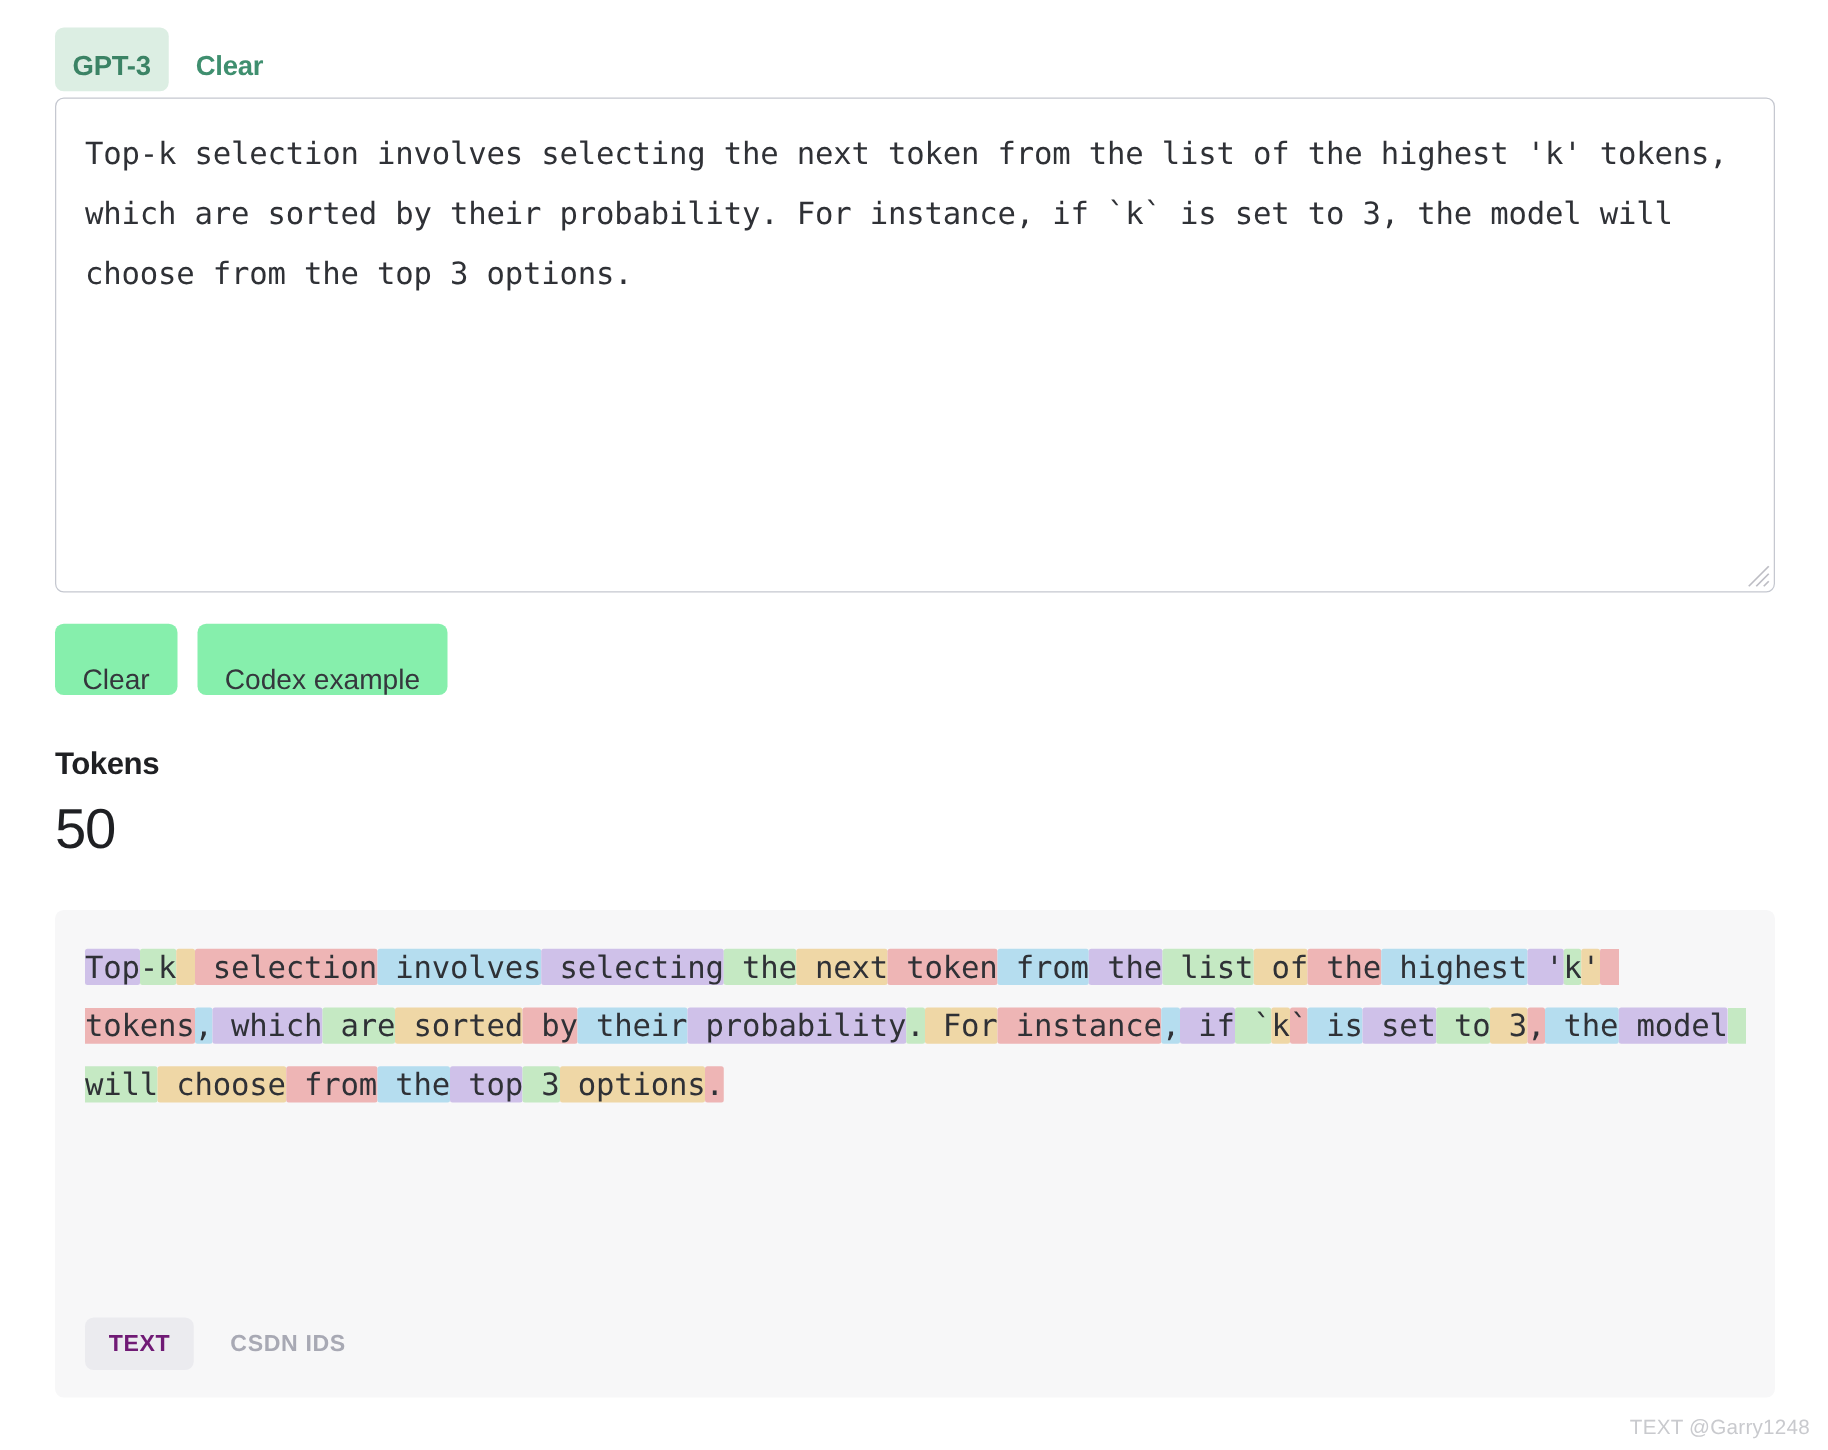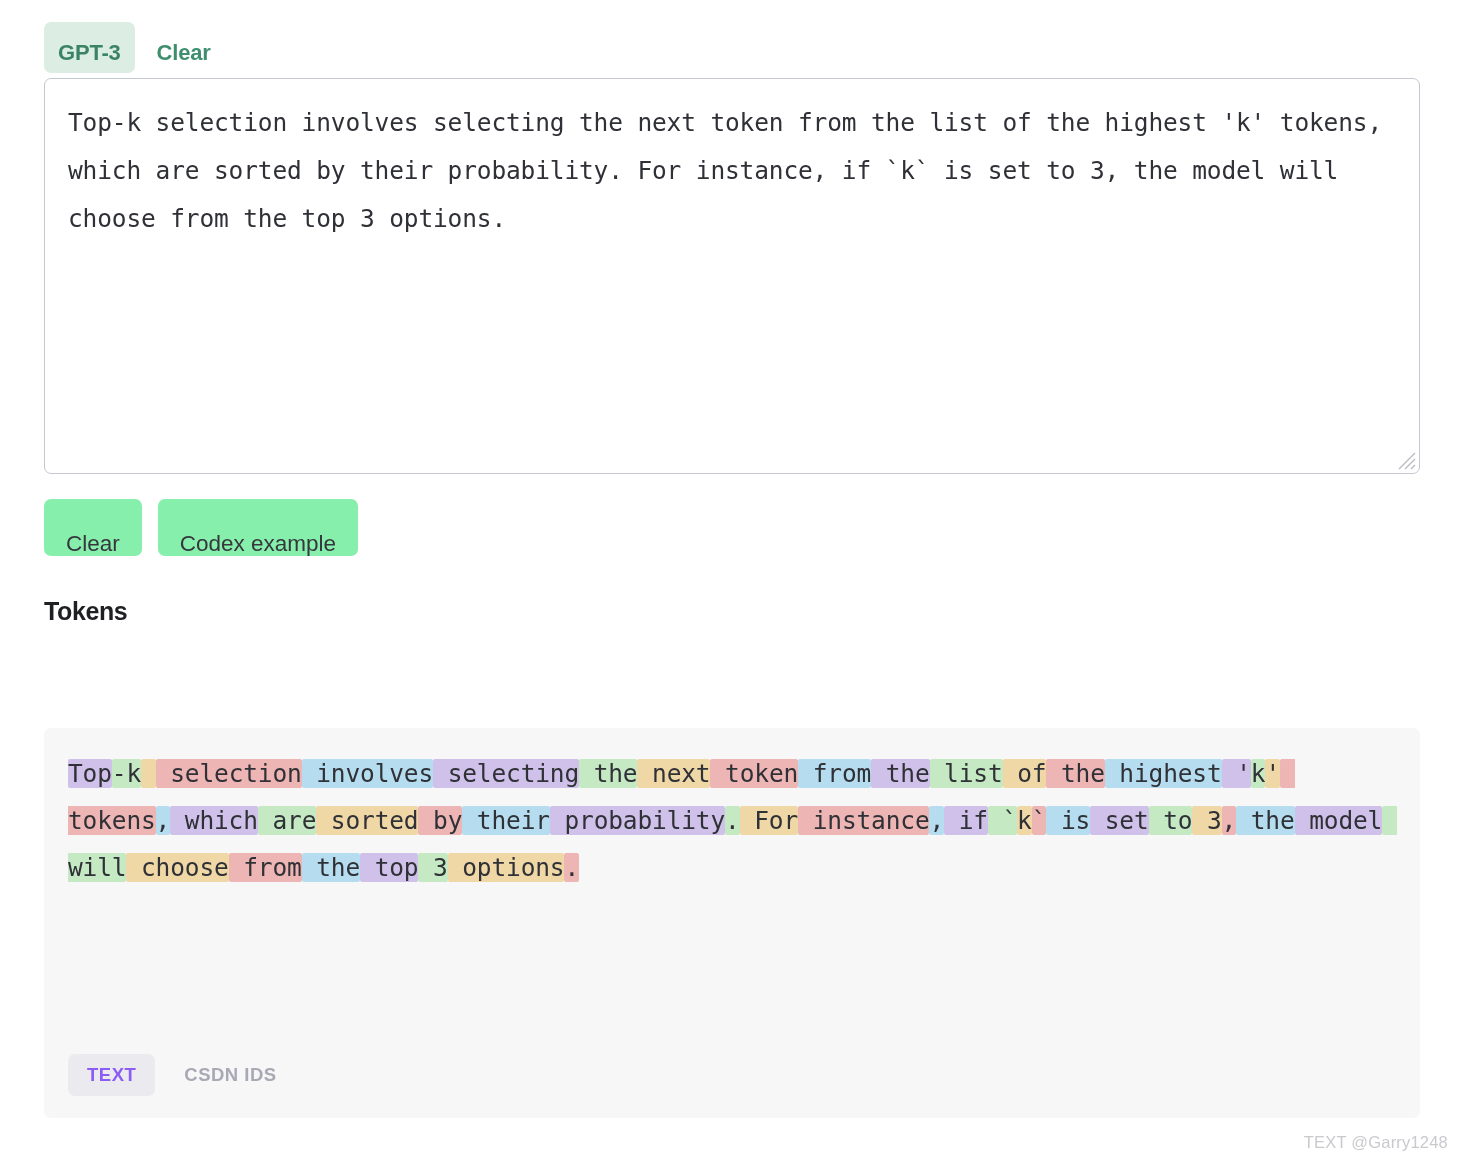--- a/index.html
+++ b/index.html
@@ -168,21 +168,21 @@
     letter-spacing: 0.5px;
     padding: 11px 19px;
     border-radius: 7px;
     color: #a8a9b4;
     cursor: pointer;
     line-height: 1.1;
     white-space: nowrap;
   }
   .tok-tab.active {
     background: #ebebef;
-    color: #8b5cf6;
+    color: #701a75;
   }
 
   
   .watermark {
     position: absolute;
     right: 14px;
     bottom: 8px;
     font-size: 16.5px;
     color: #c9cace;
     font-family: "Liberation Sans", sans-serif;
@@ -211,20 +211,21 @@
   </div>
 
   <div class="actions">
     <button class="btn">Clear</button>
     <button class="btn">Codex example</button>
   </div>
 
   <div class="stats">
     <div class="stat">
       <div class="stat-label">Tokens</div>
+      <div class="stat-value">50</div>
     </div>
   </div>
 
   <div class="tok-panel">
     <div class="tok-text" id="tok-text"><span class="tok" style="background: rgb(207, 193, 233);">Top</span><span class="tok" style="background: rgb(197, 233, 195);">-k</span><span class="tok" style="background: rgb(239, 215, 166);"> </span><span class="tok" style="background: rgb(238, 181, 181);"> selection</span><span class="tok" style="background: rgb(181, 221, 239);"> involves</span><span class="tok" style="background: rgb(207, 193, 233);"> selecting</span><span class="tok" style="background: rgb(197, 233, 195);"> the</span><span class="tok" style="background: rgb(239, 215, 166);"> next</span><span class="tok" style="background: rgb(238, 181, 181);"> token</span><span class="tok" style="background: rgb(181, 221, 239);"> from</span><span class="tok" style="background: rgb(207, 193, 233);"> the</span><span class="tok" style="background: rgb(197, 233, 195);"> list</span><span class="tok" style="background: rgb(239, 215, 166);"> of</span><span class="tok" style="background: rgb(238, 181, 181);"> the</span><span class="tok" style="background: rgb(181, 221, 239);"> highest</span><span class="tok" style="background: rgb(207, 193, 233);"> '</span><span class="tok" style="background: rgb(197, 233, 195);">k</span><span class="tok" style="background: rgb(239, 215, 166);">'</span><span class="tok" style="background: rgb(238, 181, 181);"> tokens</span><span class="tok" style="background: rgb(181, 221, 239);">,</span><span class="tok" style="background: rgb(207, 193, 233);"> which</span><span class="tok" style="background: rgb(197, 233, 195);"> are</span><span class="tok" style="background: rgb(239, 215, 166);"> sorted</span><span class="tok" style="background: rgb(238, 181, 181);"> by</span><span class="tok" style="background: rgb(181, 221, 239);"> their</span><span class="tok" style="background: rgb(207, 193, 233);"> probability</span><span class="tok" style="background: rgb(197, 233, 195);">.</span><span class="tok" style="background: rgb(239, 215, 166);"> For</span><span class="tok" style="background: rgb(238, 181, 181);"> instance</span><span class="tok" style="background: rgb(181, 221, 239);">,</span><span class="tok" style="background: rgb(207, 193, 233);"> if</span><span class="tok" style="background: rgb(197, 233, 195);"> `</span><span class="tok" style="background: rgb(239, 215, 166);">k</span><span class="tok" style="background: rgb(238, 181, 181);">`</span><span class="tok" style="background: rgb(181, 221, 239);"> is</span><span class="tok" style="background: rgb(207, 193, 233);"> set</span><span class="tok" style="background: rgb(197, 233, 195);"> to</span><span class="tok" style="background: rgb(239, 215, 166);"> 3</span><span class="tok" style="background: rgb(238, 181, 181);">,</span><span class="tok" style="background: rgb(181, 221, 239);"> the</span><span class="tok" style="background: rgb(207, 193, 233);"> model</span><span class="tok" style="background: rgb(197, 233, 195);"> will</span><span class="tok" style="background: rgb(239, 215, 166);"> choose</span><span class="tok" style="background: rgb(238, 181, 181);"> from</span><span class="tok" style="background: rgb(181, 221, 239);"> the</span><span class="tok" style="background: rgb(207, 193, 233);"> top</span><span class="tok" style="background: rgb(197, 233, 195);"> 3</span><span class="tok" style="background: rgb(239, 215, 166);"> options</span><span class="tok" style="background: rgb(238, 181, 181);">.</span></div>
     <div class="tok-tabs">
       <div class="tok-tab active">TEXT</div>
       <div class="tok-tab">CSDN IDS</div>
     </div>
   </div>

